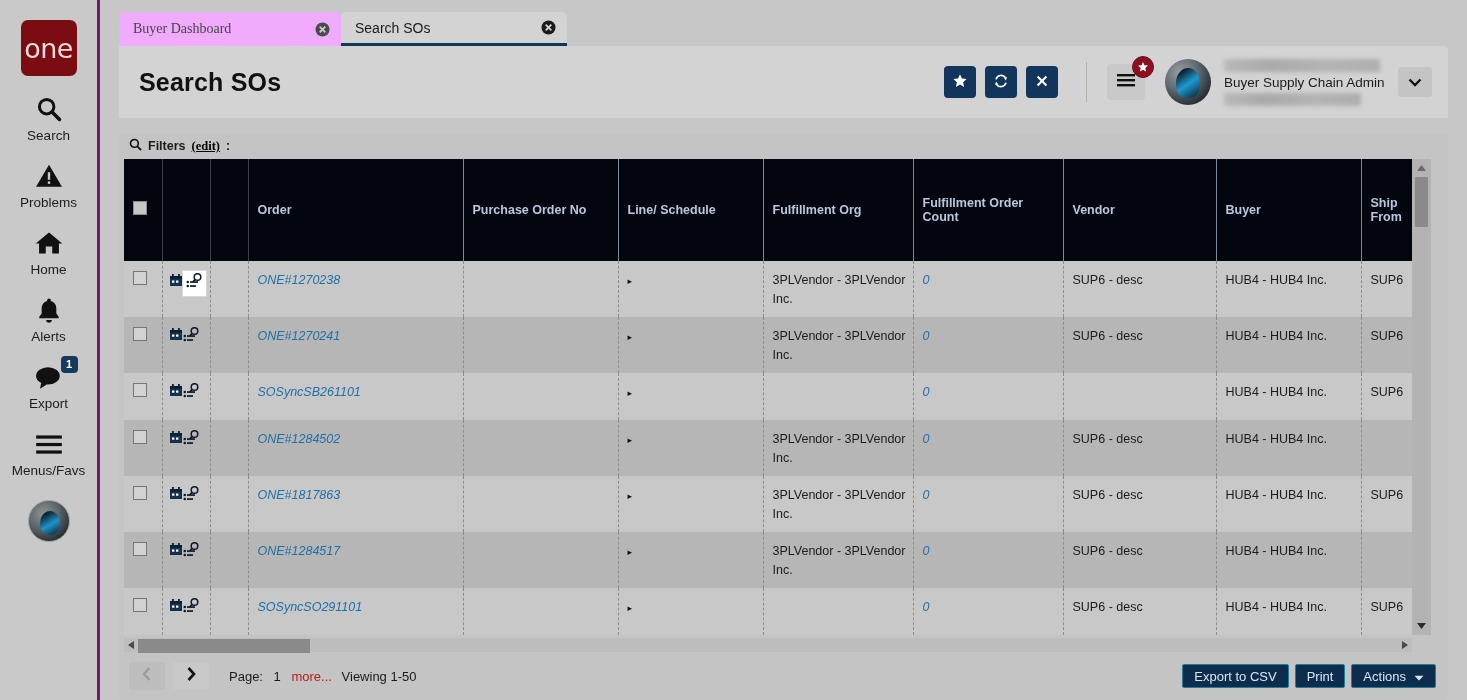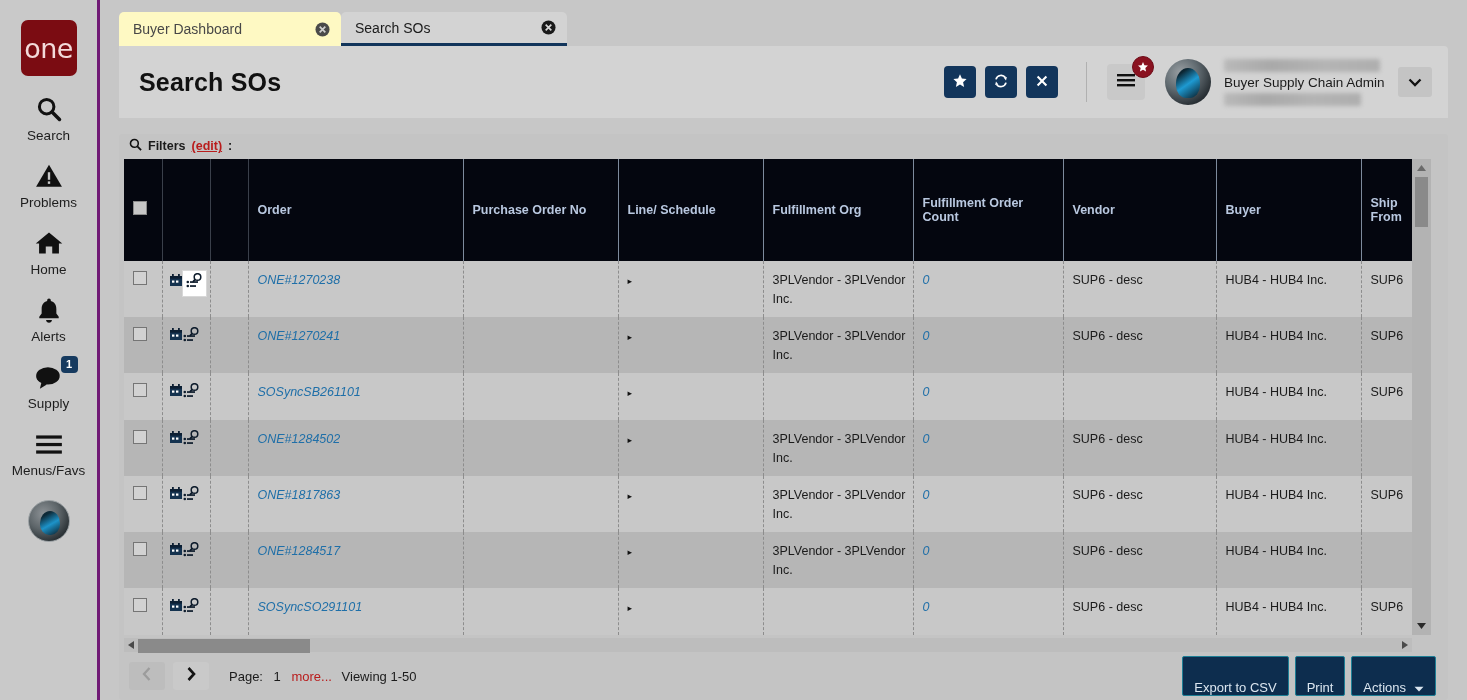--- a/index.html
+++ b/index.html
@@ -61,21 +61,21 @@
   
   .main { flex: 1; display: flex; flex-direction: column; position: relative; background: #c7c7c7; }
 
   
   .tabstrip { height: 46px; padding: 10px 0 0 19px; display: flex; align-items: flex-end; gap: 0; }
   .tab {
     height: 34px; display: flex; align-items: center; justify-content: space-between;
     padding: 0 11px 0 14px; font-size: 14px; cursor: pointer;
     border-radius: 5px 5px 0 0; min-width: 222px;
   }
-  .tab.inactive { background: #fef9c3; color: #474747; }
+  .tab.inactive { background: #f0abfc; color: #474747; font-family: Liberation Serif, serif; }
   .tab.active {
     background: #d3d3d3; color: #1b1b1b;
     border-bottom: 3px solid #12355b; min-width: 226px;
   }
   .tab-close { display: inline-flex; align-items: center; margin-left: 10px; }
 
   
   .page-head {
     margin: 0 19px 0 19px; background: #d3d3d3;
     height: 72px; display: flex; align-items: center;
@@ -120,21 +120,21 @@
   }
 
   
   .content-card {
     margin: 16px 19px 0 19px; background: #c4c4c4;
     border-radius: 3px; flex: 1;
     display: flex; flex-direction: column; overflow: hidden;
   }
   .filters-row { height: 28px; display: flex; align-items: center; padding: 0 0 0 10px; font-size: 12.5px; color: #1b1b1b; gap: 6px;}
   .filters-label { font-weight: bold; }
-  .filters-link { color: #b91c1c; text-decoration: underline; cursor: pointer; font-weight: bold;}
+  .filters-link { color: #000000; text-decoration: underline; cursor: pointer; font-weight: bold; font-family: Liberation Serif, serif;}
   .filters-text { margin-left: 8px; color: #1b1b1b; }
 
   
   .table-wrap { position: relative; margin: 0 0 0 5px; width: 1288px; }
   .tbl { border-collapse: collapse; table-layout: fixed; width: 1288px; }
   .tbl thead th {
     background: #04060f; color: #b9c8e0; font-size: 12.5px; font-weight: bold;
     text-align: left; height: 102px; vertical-align: middle;
     padding: 0 0 0 9px; border-right: 1px solid #7d8a9c;
   }
@@ -178,22 +178,22 @@
     cursor: pointer; margin-right: 8px;
   }
   .pg-btn.prev { background: #bdbdbd; color: #9c9c9c; }
   .pg-btn.next { background: #c9c9c9; color: #141414; }
   .pg-text { font-size: 13px; color: #1b1b1b; margin-left: 12px; }
   .pg-text .num { margin: 0 7px; }
   .pg-text .more { color: #b91c1c; cursor: pointer; text-align: right; }
   .foot-spacer { flex: 1; }
   .act-btn {
     background: #0d2d4e; color: #dbe6f0; border: 1px solid #1d7f96;
-    font-size: 13px; height: 40px; padding: 0 11px; border-radius: 2px;
-    margin-left: 6px; cursor: pointer; display: inline-flex; align-items: flex-end; gap: 8px;
+    font-size: 13px; height: 24px; padding: 0 11px; border-radius: 2px;
+    margin-left: 6px; cursor: pointer; display: inline-flex; align-items: center; gap: 8px;
     font-family: "Liberation Sans", sans-serif;
   }
 </style>
 </head>
 <body>
 
 <div class="app">
 
   <div class="sidebar">
     <div class="logo">one</div>
@@ -239,21 +239,21 @@
     </div>
 
     <div class="nav-item">
       <span class="nav-icon">
         <svg width="30" height="25" viewBox="0 0 28 23">
             <ellipse cx="13" cy="10" rx="11" ry="8" fill="#111"></ellipse>
             <path d="M7 16 L5.5 22 L12 18 Z" fill="#111"></path>
           </svg>
         <span class="badge-count">1</span>
       </span>
-      <span class="nav-label">Supply</span>
+      <span class="nav-label">Export</span>
     </div>
 
 
     <div class="nav-item">
       <span class="nav-icon">
         <svg width="30" height="24" viewBox="0 0 28 22">
             <rect x="2" y="3" width="24" height="3" fill="#111"></rect>
             <rect x="2" y="10" width="24" height="3" fill="#111"></rect>
             <rect x="2" y="17" width="24" height="3" fill="#111"></rect>
           </svg>

